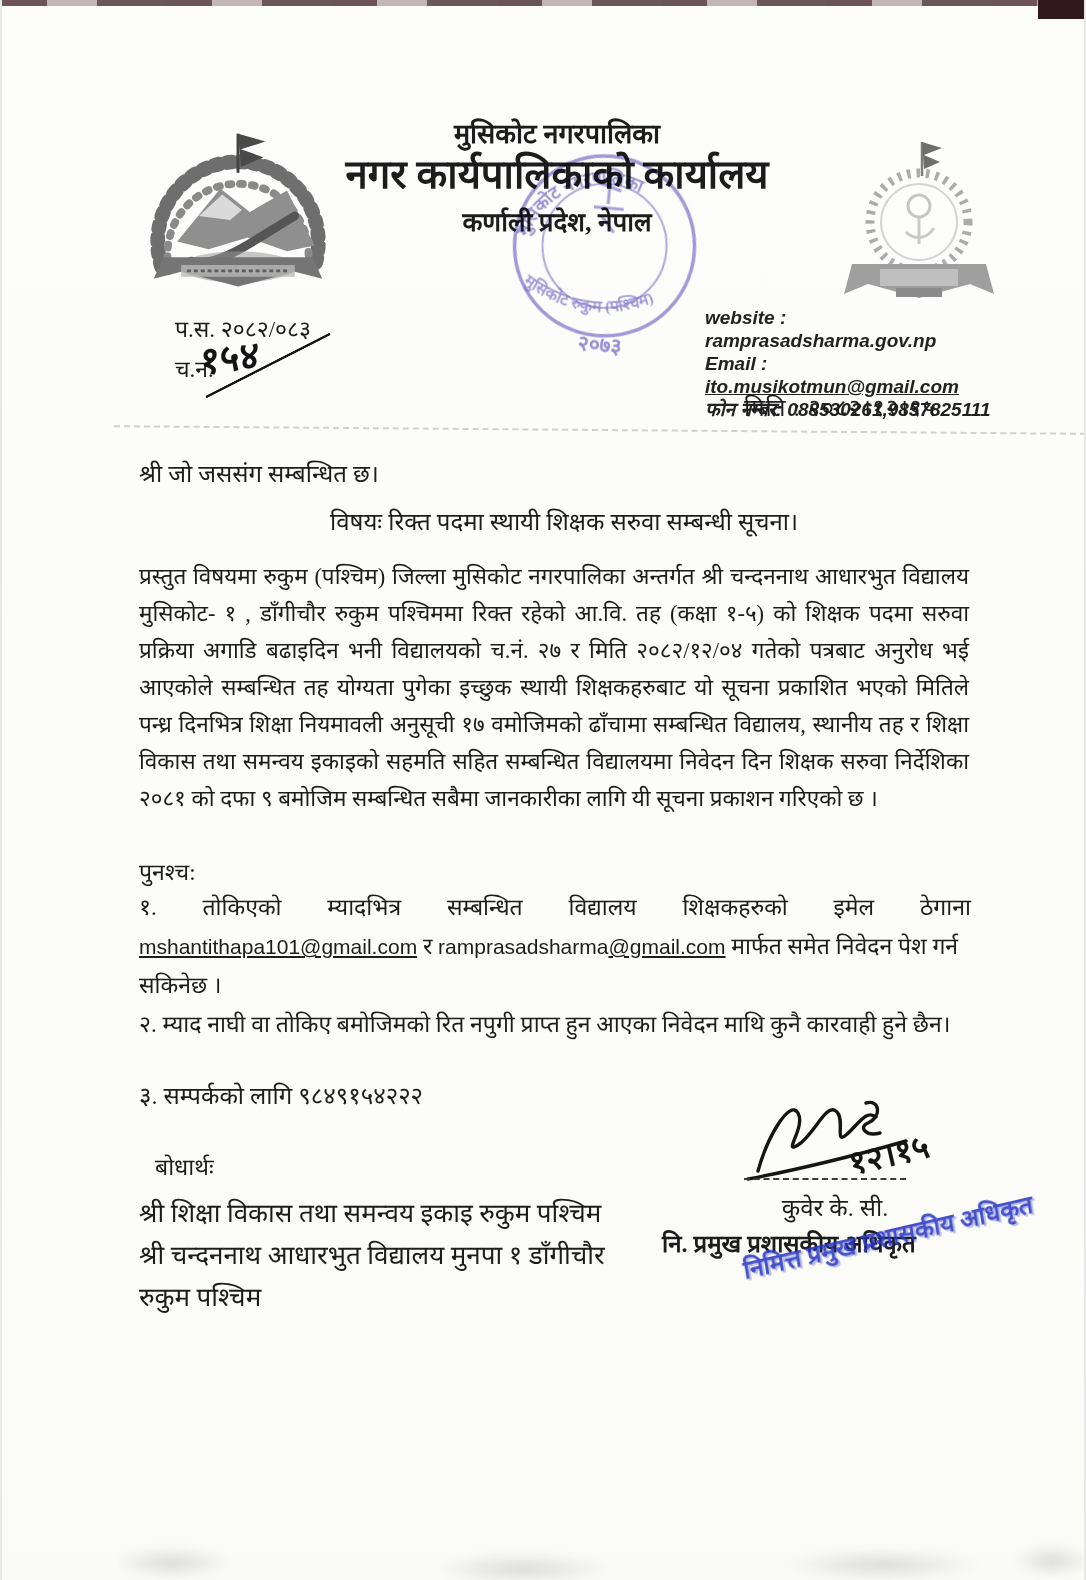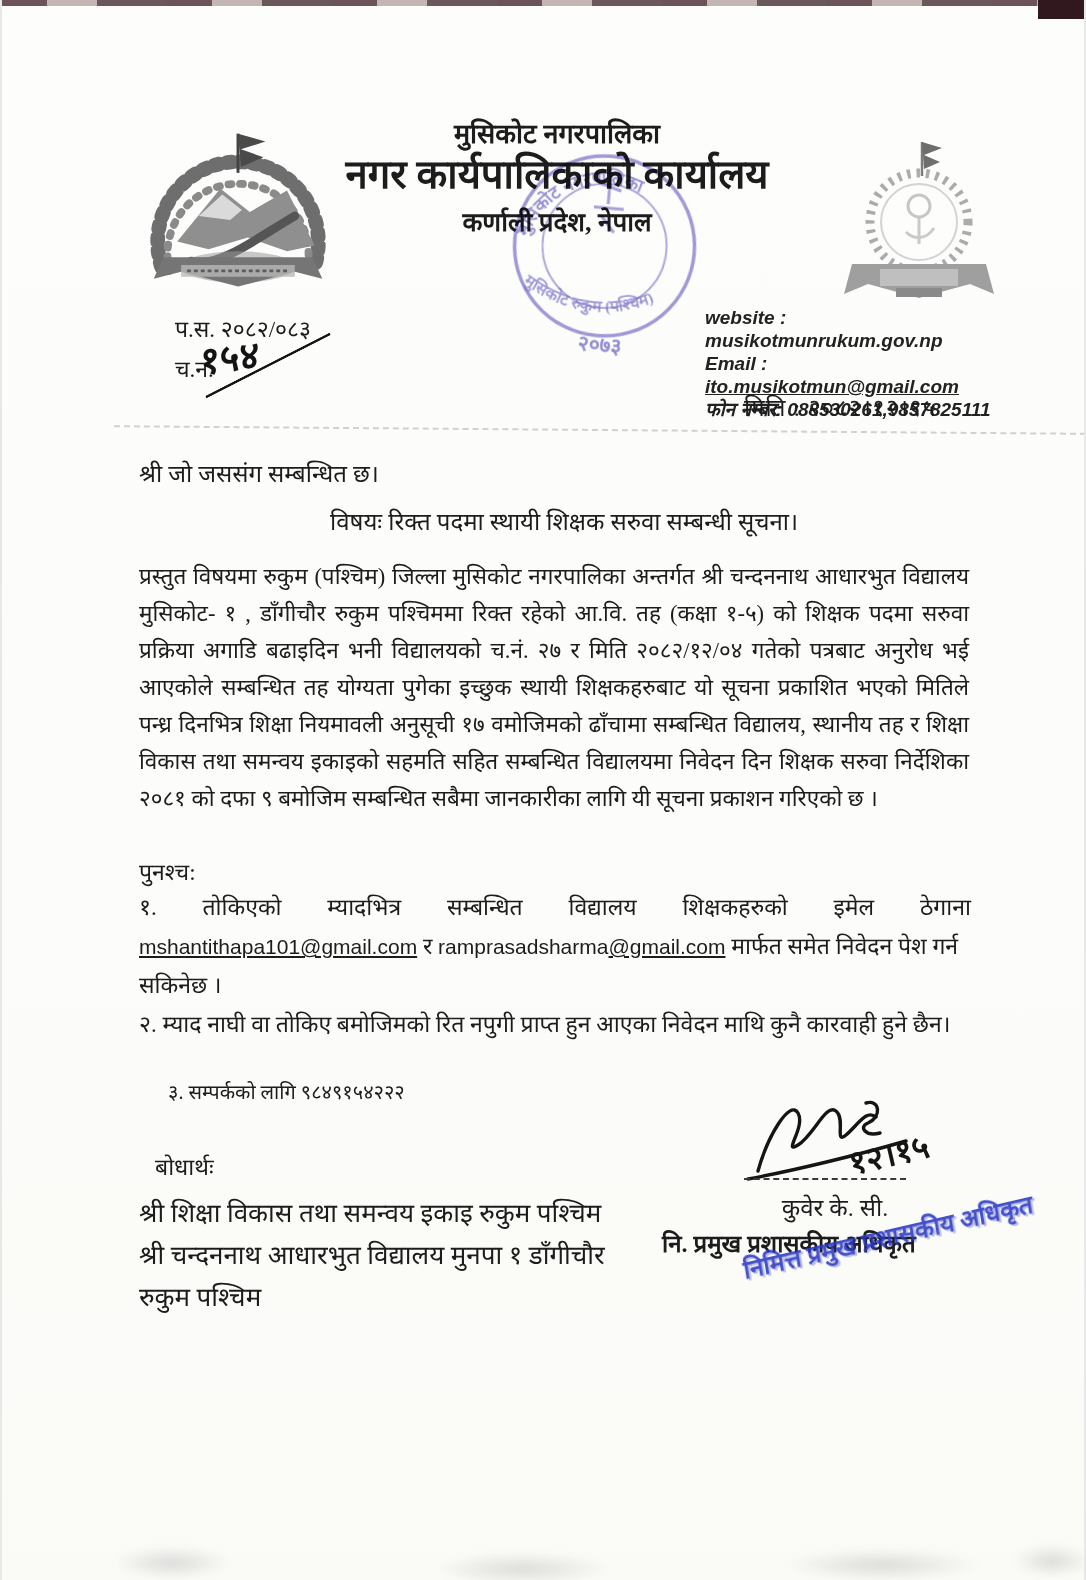--- a/index.html
+++ b/index.html
@@ -35,21 +35,21 @@
   
   .salutation{left:137px;top:456px;font-size:24px;}
   .subject{left:137px;top:504px;width:850px;text-align:center;font-size:24px;}
   .para{left:137px;top:558px;width:830px;font-size:22.5px;line-height:37px;text-align:justify;}
   .ps{left:137px;top:855px;font-size:23px;}
   .note1{left:137px;top:888px;width:832px;font-size:23px;line-height:39px;}
   .note1 .lead{text-align:justify;text-align-last:justify;}
   .note1 .latin{font-family:"Liberation Sans","DejaVu Sans",sans-serif;font-size:21px;}
   .note1 .u{text-decoration:underline;}
   .note2{left:137px;top:1006px;width:838px;font-size:23px;line-height:37px;text-align:justify;}
-  .note3{left:137px;top:1078px;font-size:20px;margin-left:29px;}
+  .note3{left:137px;top:1078px;font-size:24px;}
   
   .sig-svg{left:738px;top:1083px;}
   .sig-dash{left:742px;top:1178px;width:162px;height:0;border-top:2px dashed #3a3a3a;}
   .sig-name{left:728px;top:1190px;width:210px;text-align:center;font-size:24px;}
   .sig-title{left:660px;top:1226px;width:300px;font-size:24px;font-weight:bold;}
   .blue-stamp{left:744px;top:1252px;width:330px;font-size:25px;font-weight:bold;white-space:nowrap;
     color:#2b38c4;opacity:.88;transform:rotate(-13deg) skewX(-4deg);transform-origin:left bottom;
     text-shadow:2px 2px 0 rgba(43,56,196,.35);filter:blur(.2px);}
   
   .cc-label{left:153px;top:1150px;font-size:23px;}
@@ -122,21 +122,21 @@
   </svg>
 
   <div class="abs refblock">
     <div>प.स. २०८२/०८३</div>
     <div>च.न.</div>
   </div>
   <div class="abs dispatch-hand hand">१५४</div>
   <div class="abs dispatch-slash"></div>
 
   <div class="abs contact">
-    <div>website : musikotmunrukum.gov.np</div>
+    <div>website : ramprasadsharma.gov.np</div>
     <div><span>Email : </span><span class="u">ito.musikotmun@gmail.com</span></div>
     <div>फोन नम्बर: 088530261,9857825111</div>
   </div>
   <div class="abs dateline">मिति : २०८२।१२।१५</div>
 
   <div class="abs salutation">श्री जो जससंग सम्बन्धित छ।</div>
   <div class="abs subject">विषयः रिक्त पदमा स्थायी शिक्षक सरुवा सम्बन्धी सूचना।</div>
 
   <div class="abs para">प्रस्तुत विषयमा रुकुम (पश्चिम) जिल्ला मुसिकोट नगरपालिका अन्तर्गत श्री चन्दननाथ आधारभुत विद्यालय मुसिकोट- १ , डाँगीचौर रुकुम पश्चिममा रिक्त रहेको आ.वि. तह (कक्षा १-५) को शिक्षक पदमा सरुवा प्रक्रिया अगाडि बढाइदिन भनी विद्यालयको च.नं. २७ र मिति २०८२/१२/०४ गतेको पत्रबाट अनुरोध भई आएकोले सम्बन्धित तह योग्यता पुगेका इच्छुक स्थायी शिक्षकहरुबाट यो सूचना प्रकाशित भएको मितिले पन्ध्र दिनभित्र शिक्षा नियमावली अनुसूची १७ वमोजिमको ढाँचामा सम्बन्धित विद्यालय, स्थानीय तह र शिक्षा विकास तथा समन्वय इकाइको सहमति सहित सम्बन्धित विद्यालयमा निवेदन दिन शिक्षक सरुवा निर्देशिका २०८१ को दफा ९ बमोजिम सम्बन्धित सबैमा जानकारीका लागि यी सूचना प्रकाशन गरिएको छ ।</div>
   <div class="abs ps">पुनश्च:</div>

